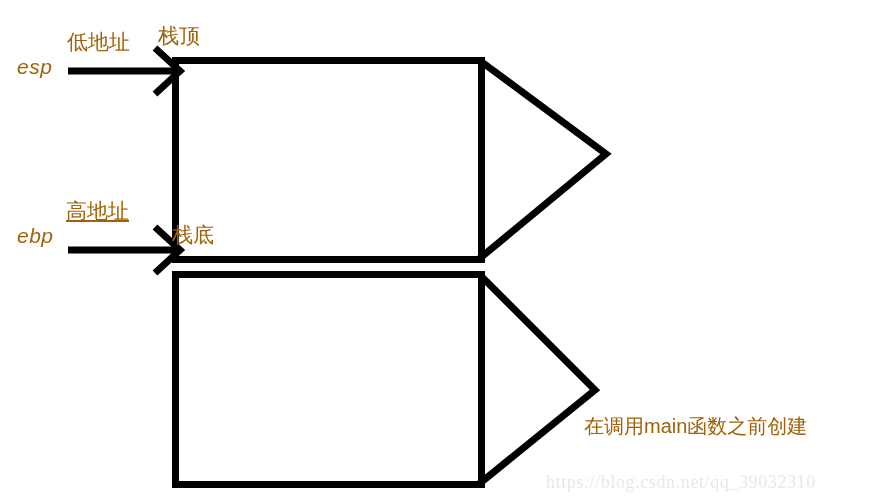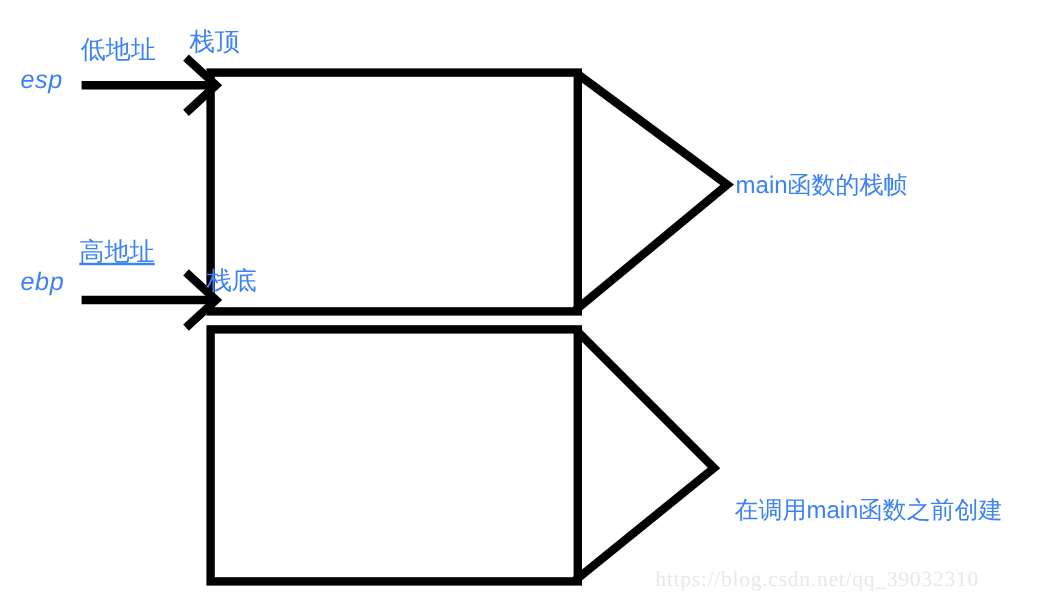--- a/index.html
+++ b/index.html
@@ -20,21 +20,21 @@
   }
   #diagram-svg {
     position: absolute;
     left: 0;
     top: 0;
     width: 883px;
     height: 504px;
   }
   .lbl {
     position: absolute;
-    color: #3b82f6;
+    color: #a16207;
     white-space: nowrap;
     line-height: 1;
     font-family: "Liberation Sans", "DejaVu Sans", sans-serif;
   }
   .lbl-reg {
     font-size: 21px;
     letter-spacing: 0.5px;
     font-style: italic;
   }
   .lbl-cn {
@@ -55,21 +55,21 @@
     white-space: nowrap;
   }
   #esp-label   { left: 17px;  top: 56px;  }
   #low-addr    { left: 67px;  top: 31px;  }
   #stack-top   { left: 158px; top: 25px;  }
   #ebp-label   { left: 17px;  top: 225px; text-align: right; }
   #high-addr   { left: 66px;  top: 200px; text-decoration: underline; }
   #stack-bottom{ left: 172px; top: 224px; }
   #main-frame  { left: 613px; top: 145px; }
   #crt-name    { left: 612px; top: 371px; }
-  #crt-desc    { left: 612px; top: 416px; text-align: center; }
+  #crt-desc    { left: 584px; top: 416px; text-align: center; }
   #watermark   { left: 546px; top: 472px; }
 </style>
 </head>
 <body>
 
 <div id="canvas">
 
   <svg id="diagram-svg" viewBox="0 0 883 504" xmlns="http://www.w3.org/2000/svg">
 
     <rect x="175.5" y="60.5" width="306" height="199" fill="none" stroke="#000000" stroke-width="7"></rect>
@@ -93,20 +93,19 @@
   <span class="lbl lbl-cn" id="low-addr">低地址</span>
 
   <span class="lbl lbl-cn" id="stack-top">栈顶</span>
 
   <span class="lbl lbl-reg" id="ebp-label">ebp</span>
 
   <span class="lbl lbl-cn" id="high-addr">高地址</span>
 
   <span class="lbl lbl-cn" id="stack-bottom">栈底</span>
 
-  <span class="lbl lbl-main" id="main-frame">main函数的栈帧</span>
 
 
   <span class="lbl lbl-main" id="crt-desc">在调用main函数之前创建</span>
 
   <span class="watermark" id="watermark">https://blog.csdn.net/qq_39032310</span>
 
 </div>
 
 </body></html>

